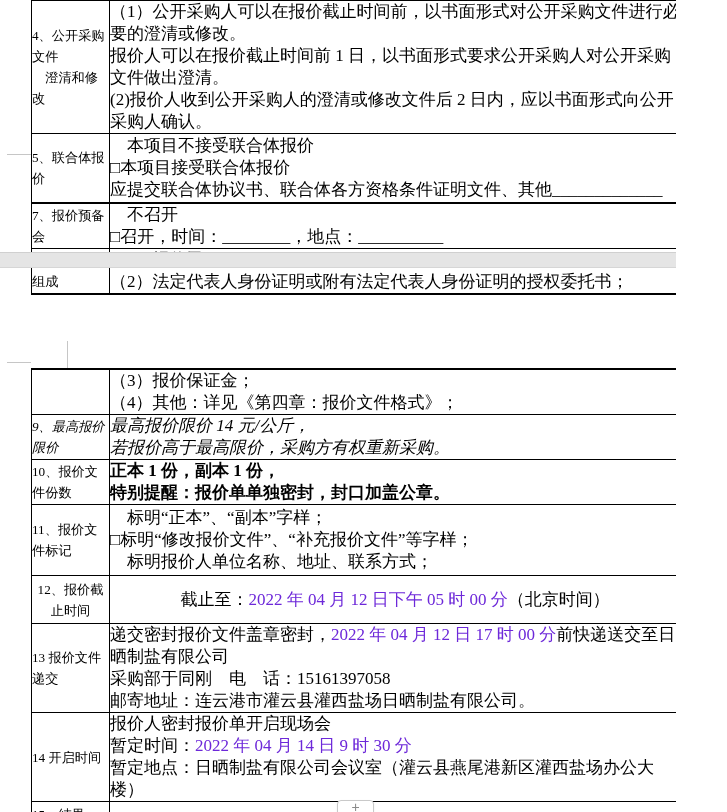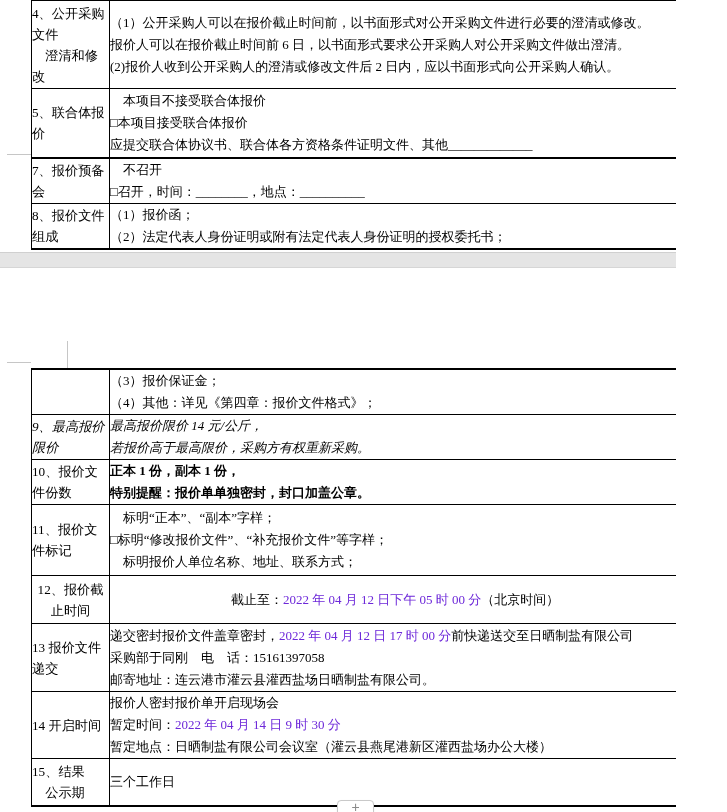--- a/index.html
+++ b/index.html
@@ -4,21 +4,21 @@
 <style>
   html,body{margin:0;padding:0;background:#fff;}
   .canvas{position:relative;width:642px;height:812px;background:#ffffff;overflow:hidden;
           font-family:"Liberation Serif","DejaVu Serif",serif;color:#000;padding-left:34px;}
   table.doc{position:absolute;left:31px;width:650px;border-collapse:collapse;table-layout:fixed;}
   #table1{top:0;}
   #table2{top:368px;}
   table.doc td{border:1px solid #000;vertical-align:middle;padding:0;overflow:hidden;}
   td.label{width:77px;font-size:13.2px;line-height:21px;white-space:pre-wrap;word-break:break-all;
            padding:1px 1px 1px 2px;vertical-align:middle;}
-  td.content{font-size:13px;line-height:22px;padding:1px 2px 1px 4px;}
+  td.content{font-size:17px;line-height:22px;padding:1px 2px 1px 4px;}
   .line{white-space:pre-wrap;word-break:break-all;}
   tr.bold td.content{font-weight:bold;}
   tr.thick td{border-bottom-width:2px;}
   #table1 tr:last-child td{border-bottom-width:2px;}
   #table2 tr:first-child td{border-top-width:2px;}
   #table2 tr:last-child td{border-bottom-width:2px;}
   .red{color:#6d28d9;}
   
   .page-gap{position:absolute;left:0;top:252px;width:727px;height:16px;background:#e5e5e5;
             border-top:1px solid #d0d0d0;border-bottom:1px solid #d6d6d6;box-sizing:border-box;}
@@ -41,21 +41,21 @@
 
   <table class="doc" id="table1">
     <tbody>
         <tr style="height: 88px;">
           <td class="label">4、公开采购
 文件
 　澄清和修
 改</td>
           <td class="content">
             <div class="line"><span>（1）公开采购人可以在报价截止时间前，以书面形式对公开采购文件进行必要的澄清或修改。</span></div>
-            <div class="line"><span>报价人可以在报价截止时间前 6 日，以书面形式要求公开采购人对公开采购文件做出澄清。</span></div>
+            <div class="line"><span>报价人可以在报价截止时间前 1 日，以书面形式要求公开采购人对公开采购文件做出澄清。</span></div>
             <div class="line"><span>(2)报价人收到公开采购人的澄清或修改文件后 2 日内，应以书面形式向公开采购人确认。</span></div>
           </td>
         </tr>
         <tr class="thick" style="height: 69px; margin-top: 9px;">
           <td class="label">5、联合体报
 价</td>
           <td class="content">
             <div class="line"><span>　本项目不接受联合体报价</span></div>
             <div class="line"><span>□本项目接受联合体报价</span></div>
             <div class="line"><span>应提交联合体协议书、联合体各方资格条件证明文件、其他_____________</span></div>

